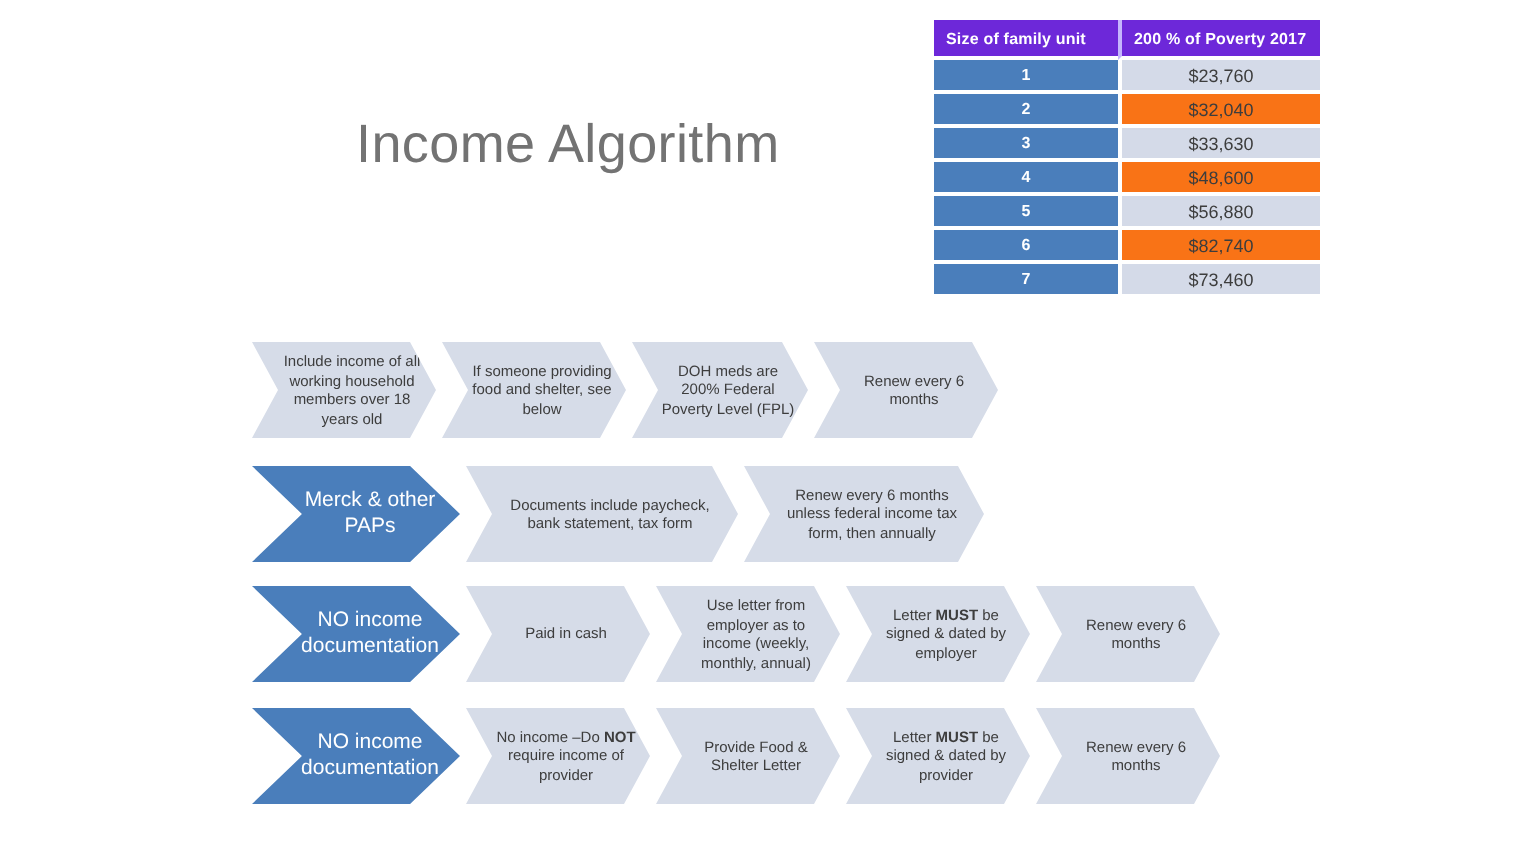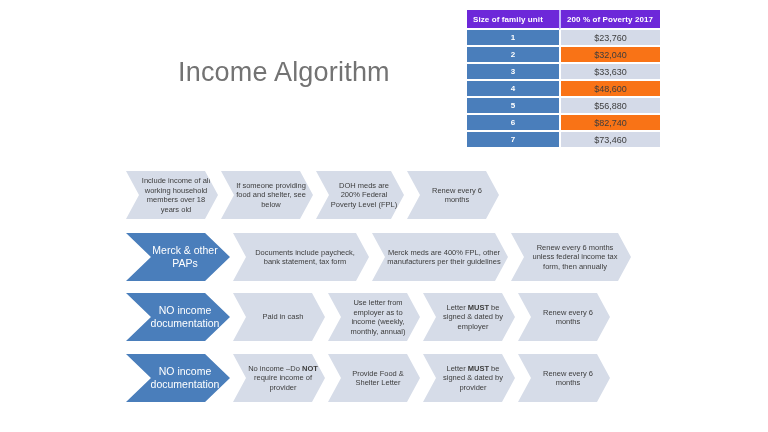--- a/index.html
+++ b/index.html
@@ -188,23 +188,20 @@
   </div>
 </div>
 
 <div class="proc-row" id="proc-row-1">
   <div class="chev chev-lead" style="width:104px;">
     <span class="chev-text">Merck &amp; other PAPs</span>
   </div>
   <div class="chev chev-step first-step" style="width:136px;">
     <span class="chev-text">Documents include paycheck, bank statement, tax form</span>
   </div>
-  <div class="chev chev-step" style="width:136px;">
-    <span class="chev-text">Merck meds are 400% FPL, other manufacturers per their guidelines</span>
-  </div>
   <div class="chev chev-step" style="width:120px;">
     <span class="chev-text">Renew every 6 months unless federal income tax form, then annually</span>
   </div>
 </div>
 
 <div class="proc-row" id="proc-row-2">
   <div class="chev chev-lead" style="width:104px;">
     <span class="chev-text">NO income documentation</span>
   </div>
   <div class="chev chev-step first-step" style="width:92px;">

